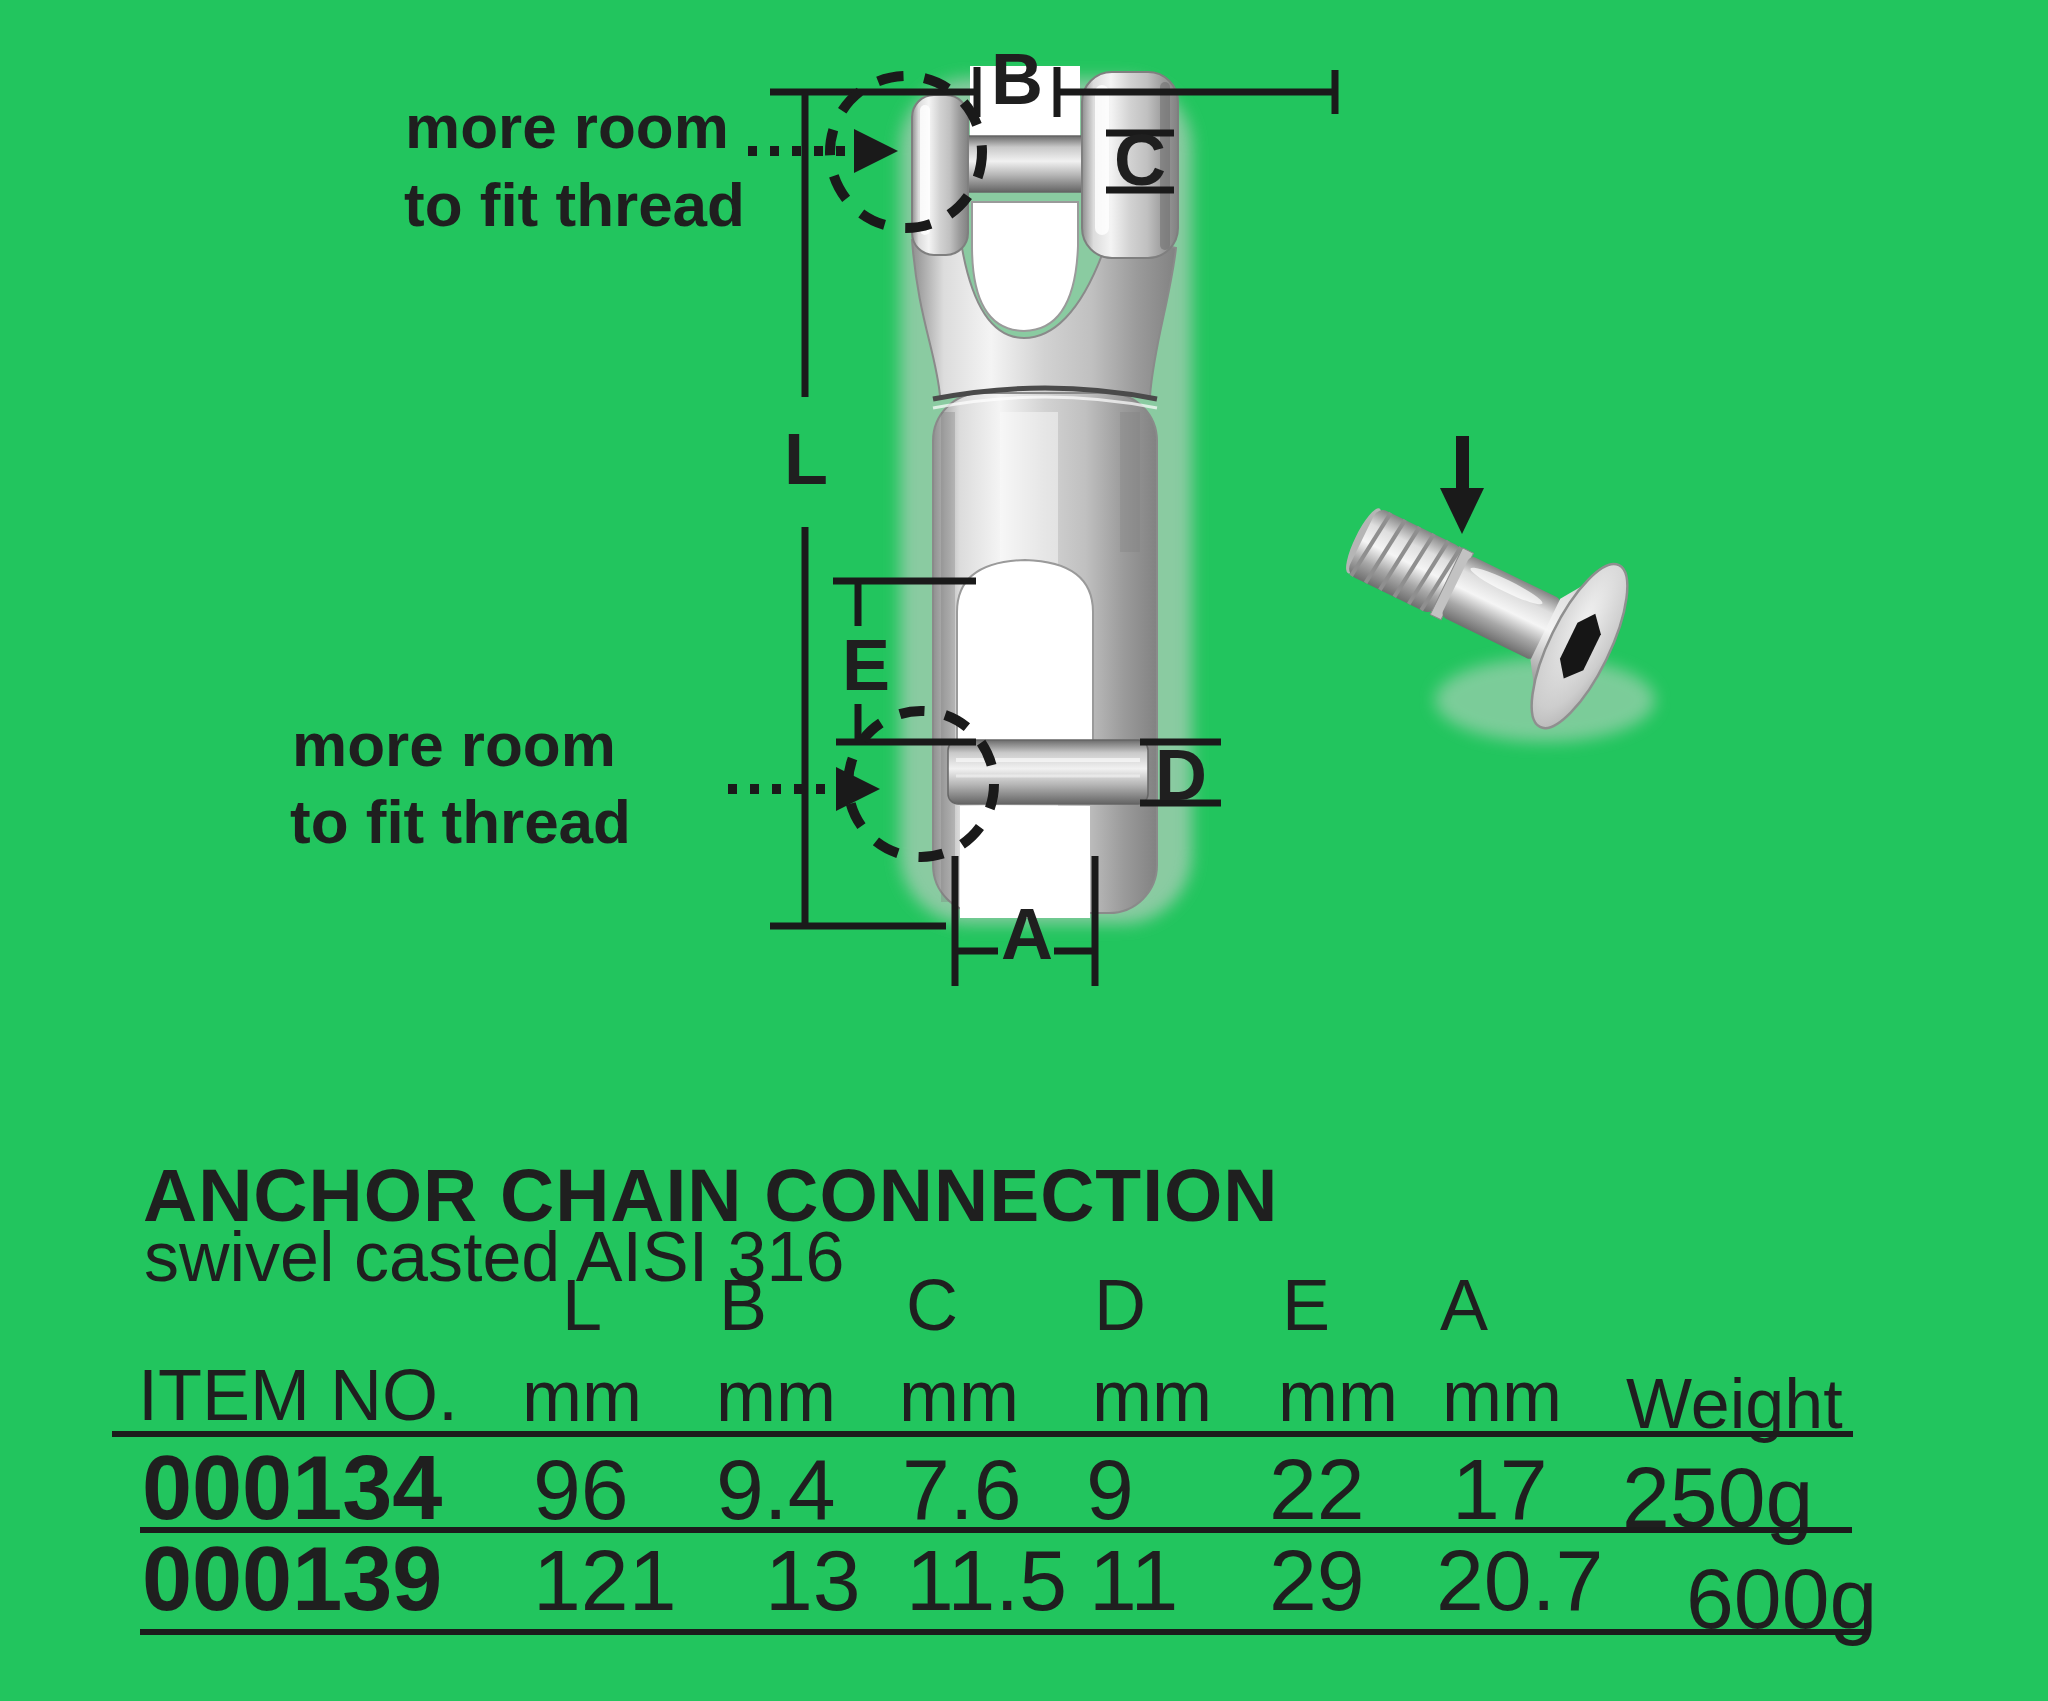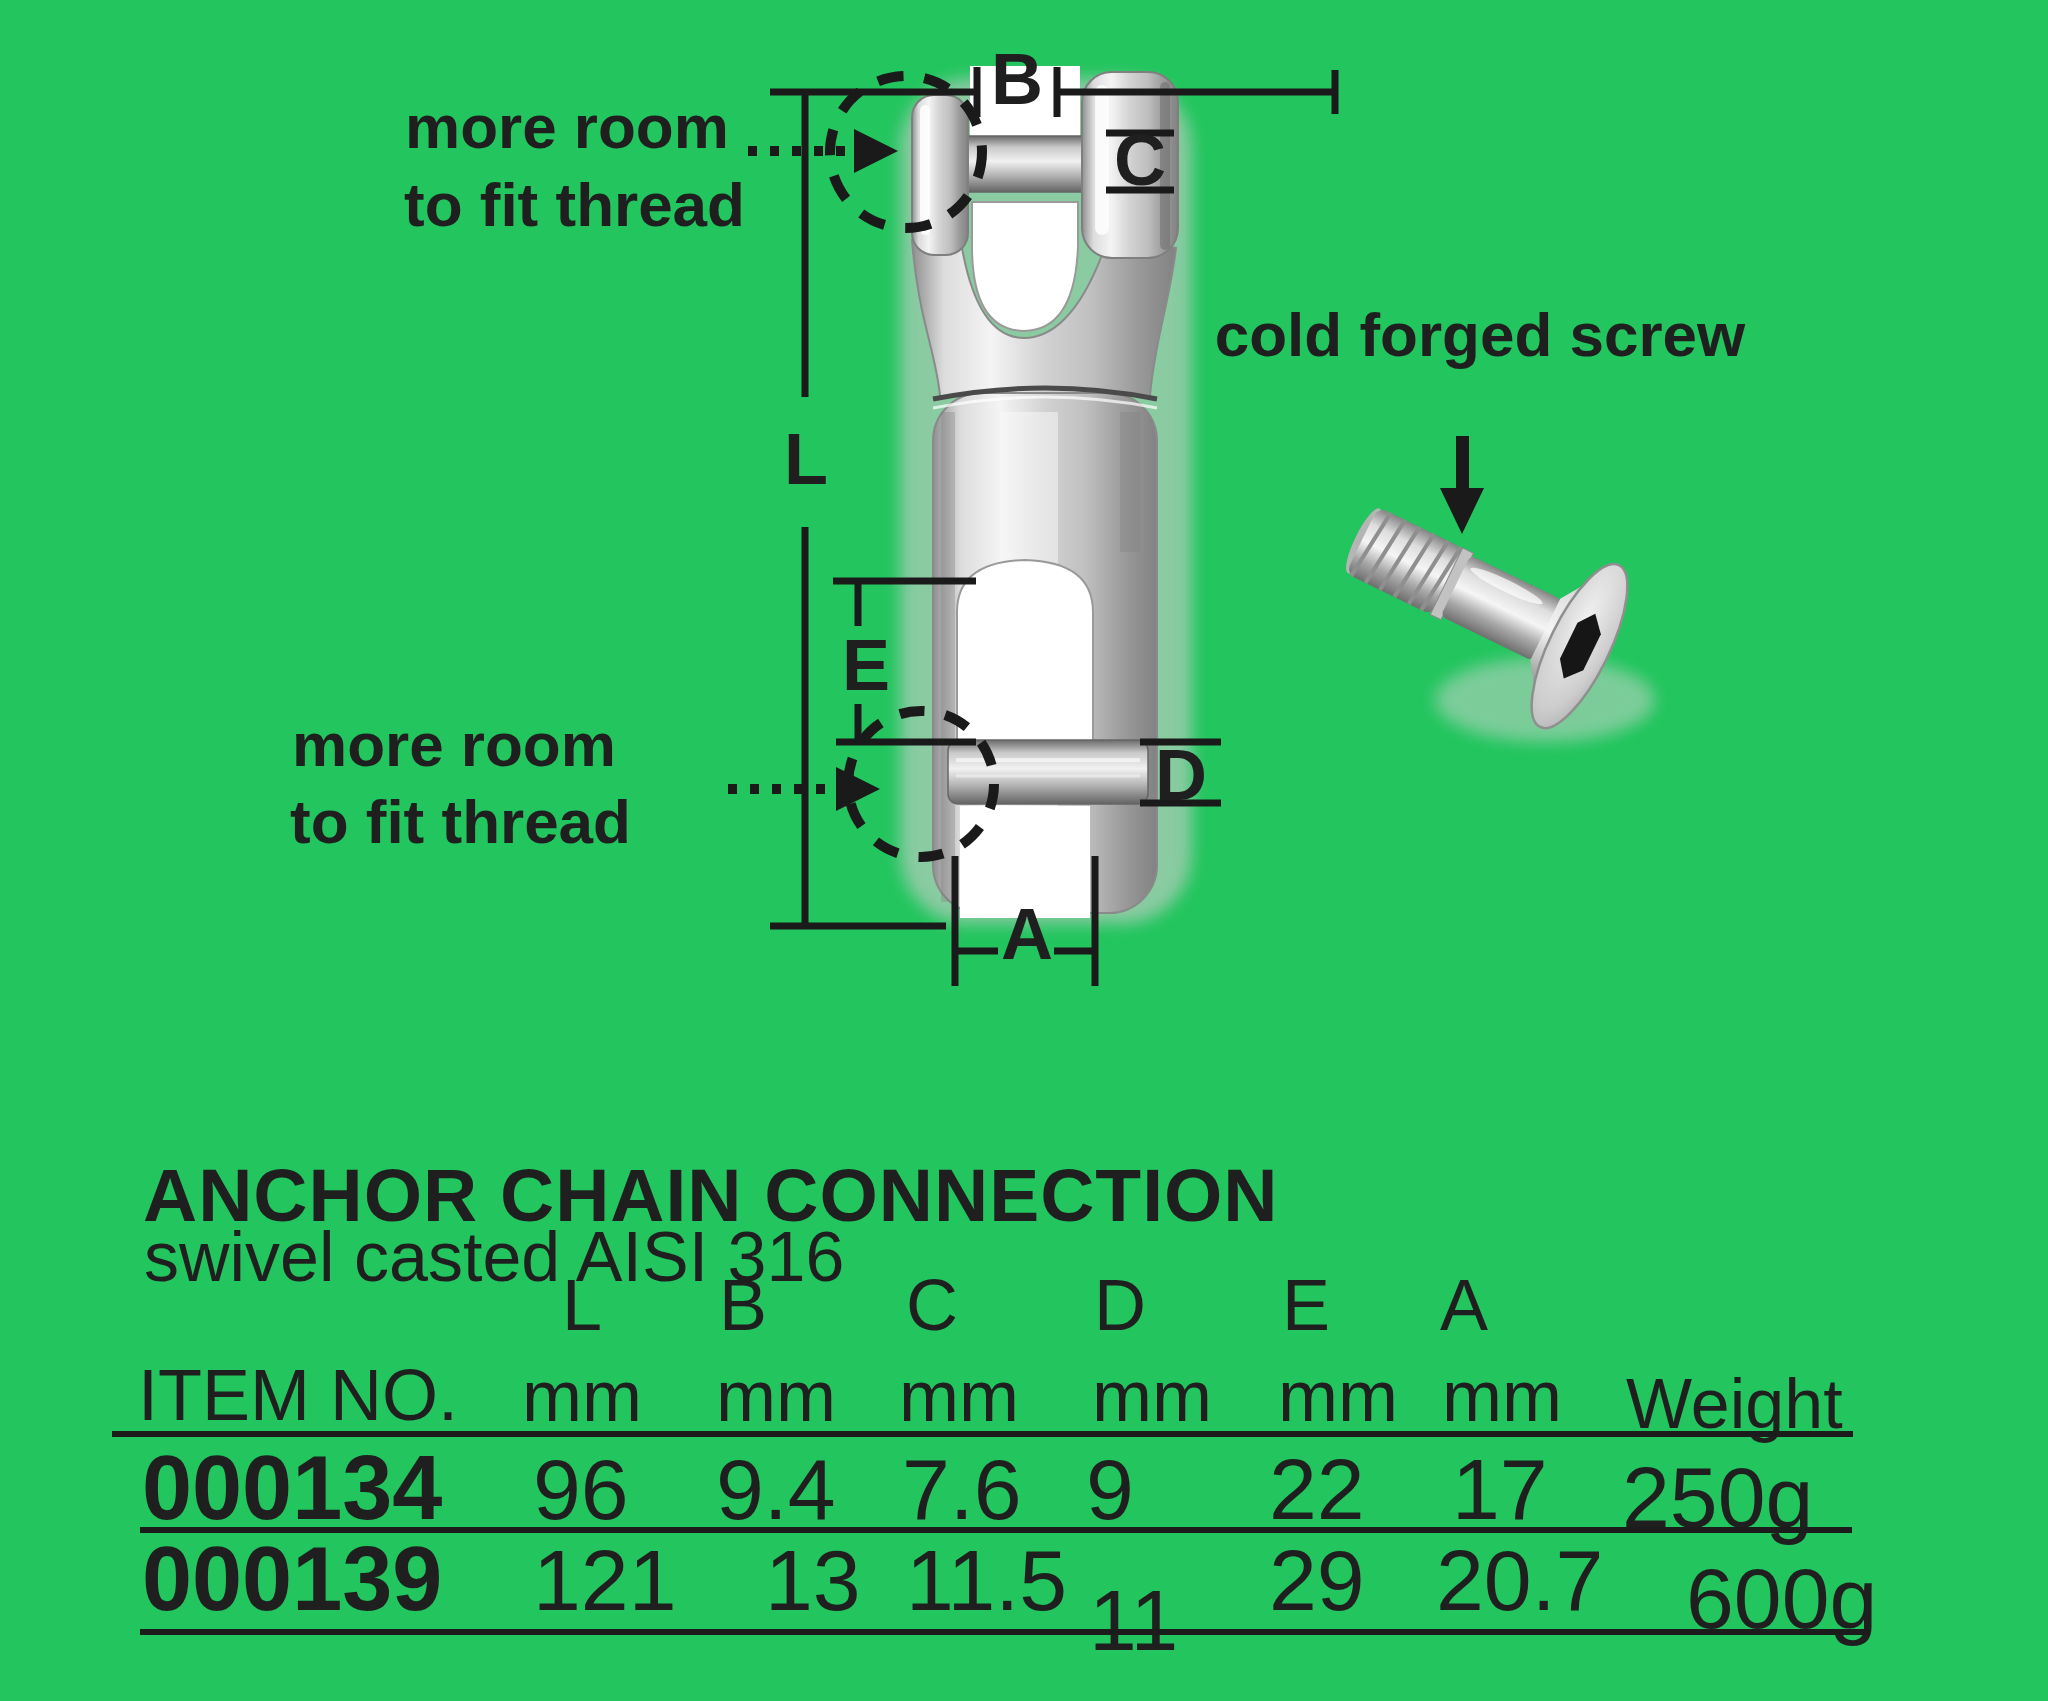--- a/index.html
+++ b/index.html
@@ -144,21 +144,20 @@
       <polygon points="1440,488 1484,488 1462,534" fill="#1a1a1a"></polygon>
     </g>
   </svg>
 
   <div class="txt callout" style="left:405px;top:96px;">more room</div>
   <div class="txt callout" style="left:404px;top:174px;">to fit thread</div>
 
   <div class="txt callout" style="left:292px;top:714px;">more room</div>
   <div class="txt callout" style="left:290px;top:791px;">to fit thread</div>
 
-  <div class="txt callout ctr" style="left:1480px;top:304px;">cold forged screw</div>
 
   <div class="txt dimlbl" style="left:1017px;top:43px;">B</div>
   <div class="txt dimlbl" style="left:1140px;top:124px;">C</div>
   <div class="txt dimlbl" style="left:806px;top:423px;">L</div>
   <div class="txt dimlbl" style="left:866px;top:629px;">E</div>
   <div class="txt dimlbl" style="left:1181px;top:739px;">D</div>
   <div class="txt dimlbl" style="left:1027px;top:898px;">A</div>
 
   <div class="txt title" style="left:143px;top:1158px;">ANCHOR CHAIN CONNECTION</div>
   <div class="txt subtitle" style="left:144px;top:1222px;">swivel casted AISI 316</div>
@@ -192,21 +191,21 @@
       <div class="txt val" style="left:1452px;top:1446px;">17</div>
       <div class="txt val" style="left:1622px;top:1454px;">250g</div>
       <div class="rule" style="left:140px;top:1527px;width:1712px;"></div>
     </div>
 
     <div>
       <div class="txt item" style="left:142px;top:1534px;">000139</div>
       <div class="txt val" style="left:533px;top:1537px;">121</div>
       <div class="txt val" style="left:717px;top:1537px;margin-left:48px;">13</div>
       <div class="txt val" style="left:906px;top:1537px;">11.5</div>
-      <div class="txt val" style="left:1089px;top:1537px;margin-top:40px;">11</div>
+      <div class="txt val" style="left:1089px;top:1537px;">11</div>
       <div class="txt val" style="left:1269px;top:1537px;">29</div>
       <div class="txt val" style="left:1436px;top:1537px;">20.7</div>
       <div class="txt val" style="left:1686px;top:1555px;">600g</div>
       <div class="rule" style="left:140px;top:1629px;width:1730px;"></div>
     </div>
   </div>
 
 </div>
 
 </body></html>

